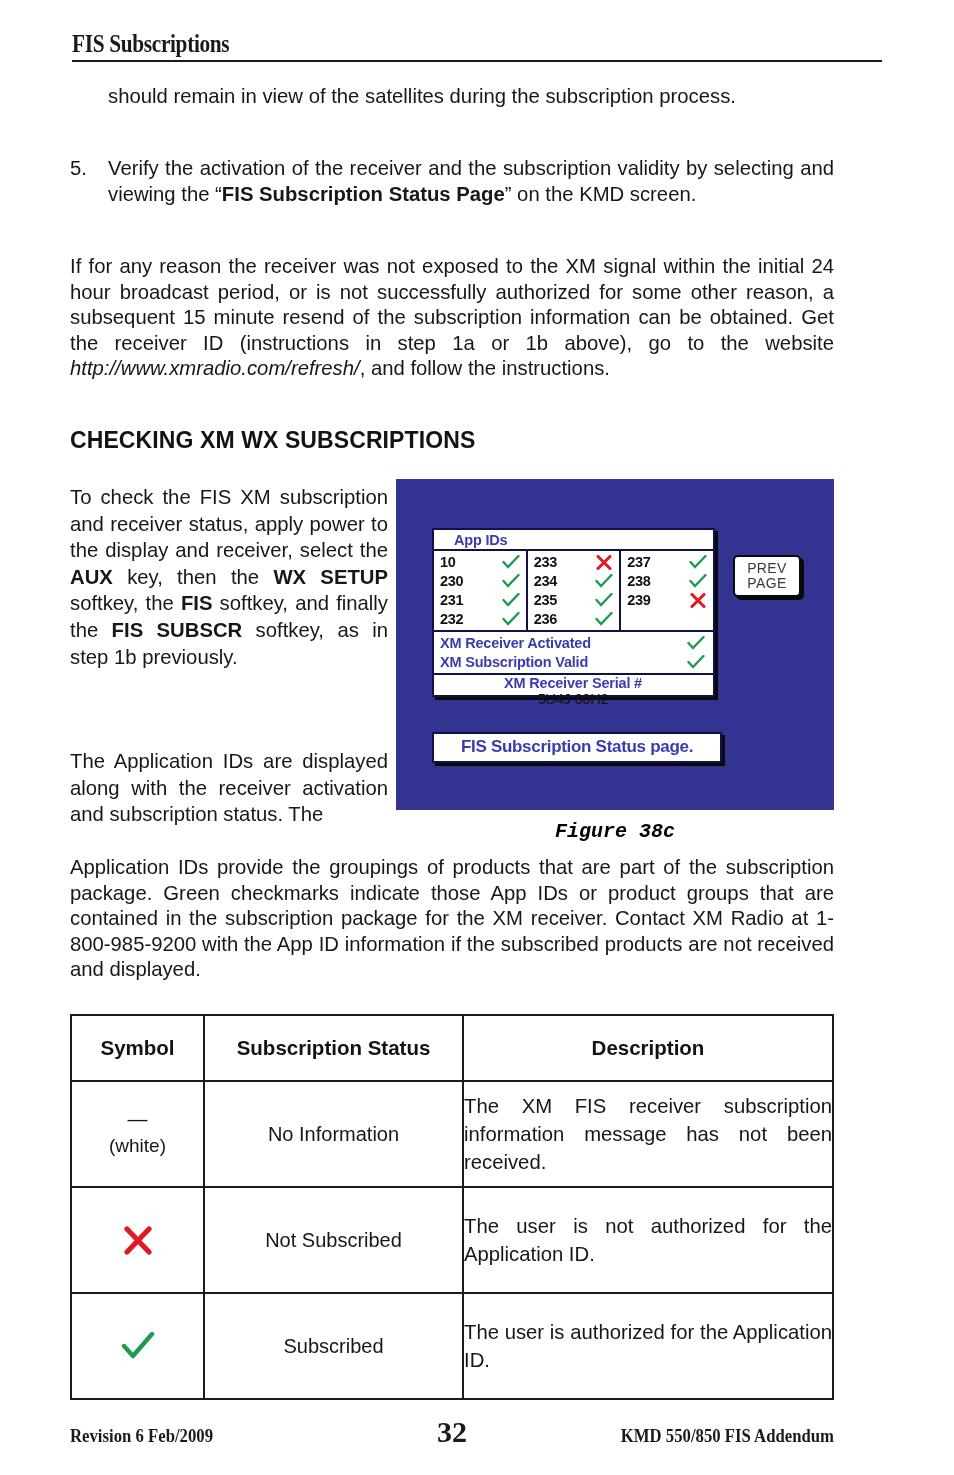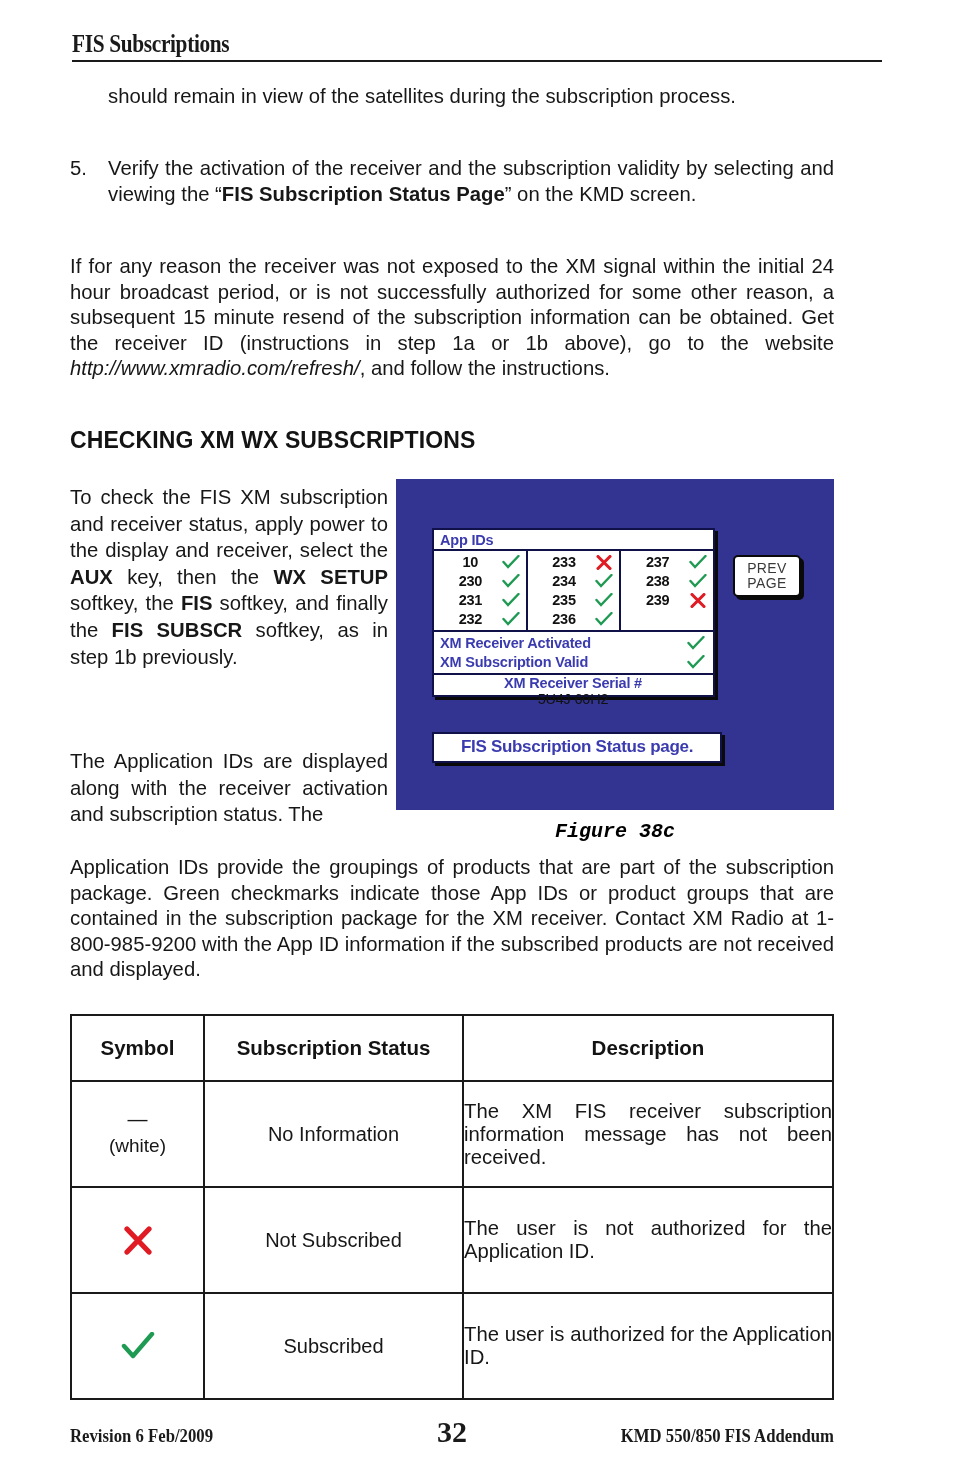--- a/index.html
+++ b/index.html
@@ -114,28 +114,27 @@
     width: 283px;
     background: #ffffff;
     border: 2px solid #11114a;
     box-shadow: 3px 3px 0 0 #0a0a0a;
     box-sizing: border-box;
   }
   .panel-title {
     font-size: 14.5px;
     font-weight: bold;
     color: #3b3bb0;
-    padding: 2px 6px 1px 6px;
+    padding: 2px 6px 1px 20px;
     border-bottom: 2px solid #11114a;
     letter-spacing: -0.2px;
   }
   .appid-grid {
     display: flex;
     border-bottom: 2px solid #11114a;
-    text-align: center;
   }
   .appid-col {
     flex: 1 1 33.33%;
     border-right: 2px solid #11114a;
     padding: 1px 0 2px 0;
   }
   .appid-col:last-child { border-right: none; }
   .appid-row {
     display: flex;
     align-items: center;
@@ -280,21 +279,21 @@
     color: #171717;
   }
   .cell-status {
     text-align: center;
     font-size: 20px;
     color: #171717;
     padding: 0 8px;
   }
   .cell-desc {
     font-size: 20.3px;
-    line-height: 23px;
+    line-height: 28px;
     text-align: justify;
     color: #171717;
     padding: 10px 14px 10px 16px;
   }
   .dash-glyph {
     display: block;
     font-size: 20px;
     line-height: 20px;
     margin-bottom: 4px;
   }

